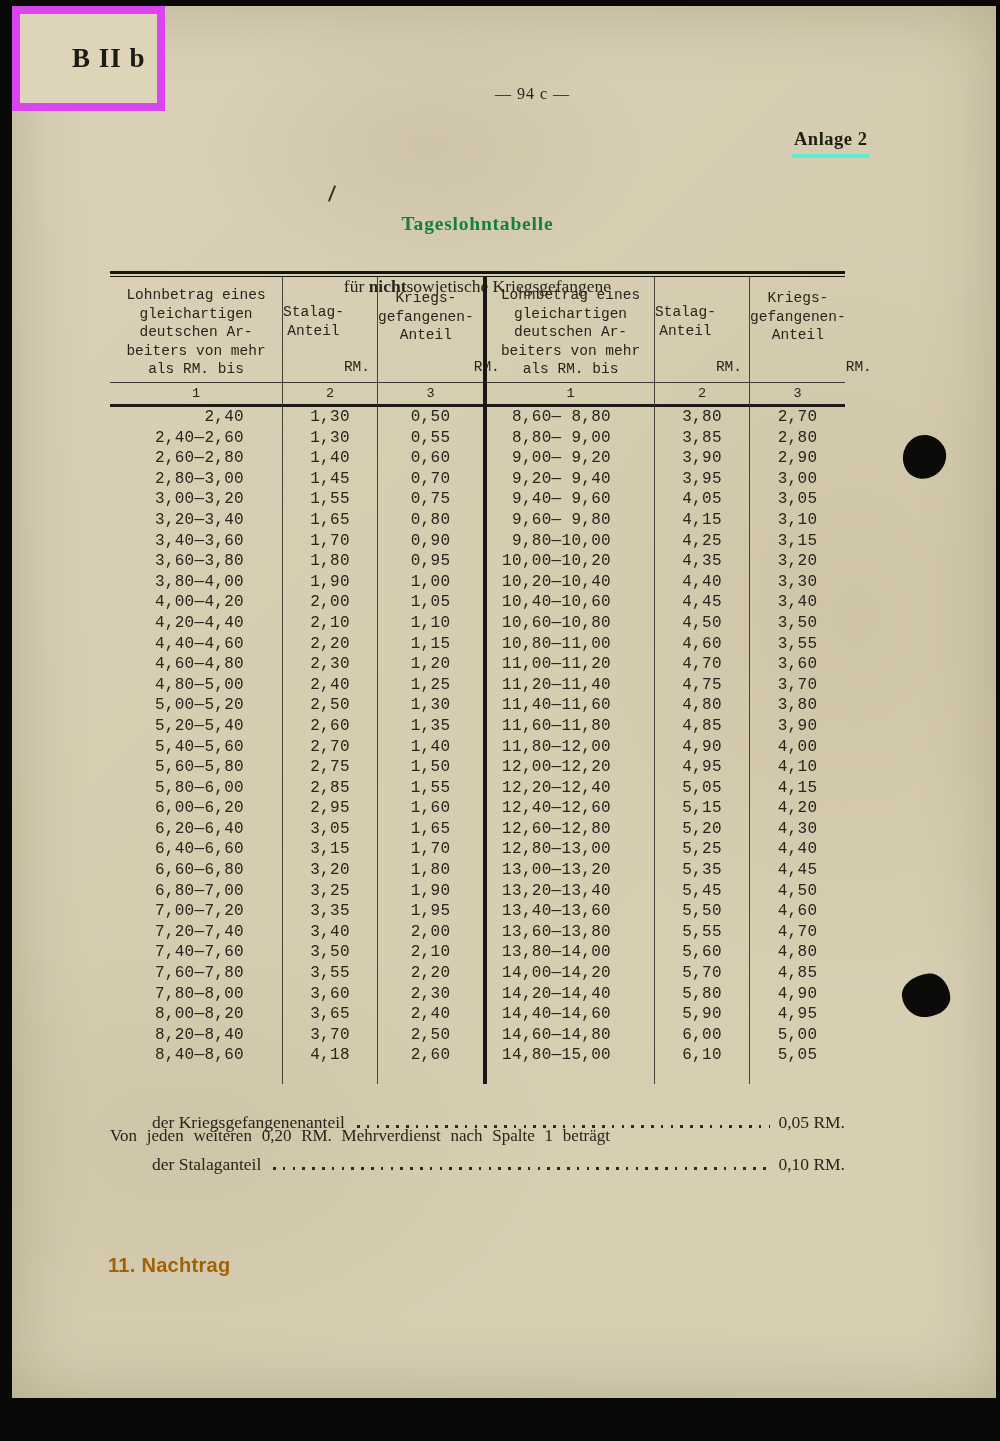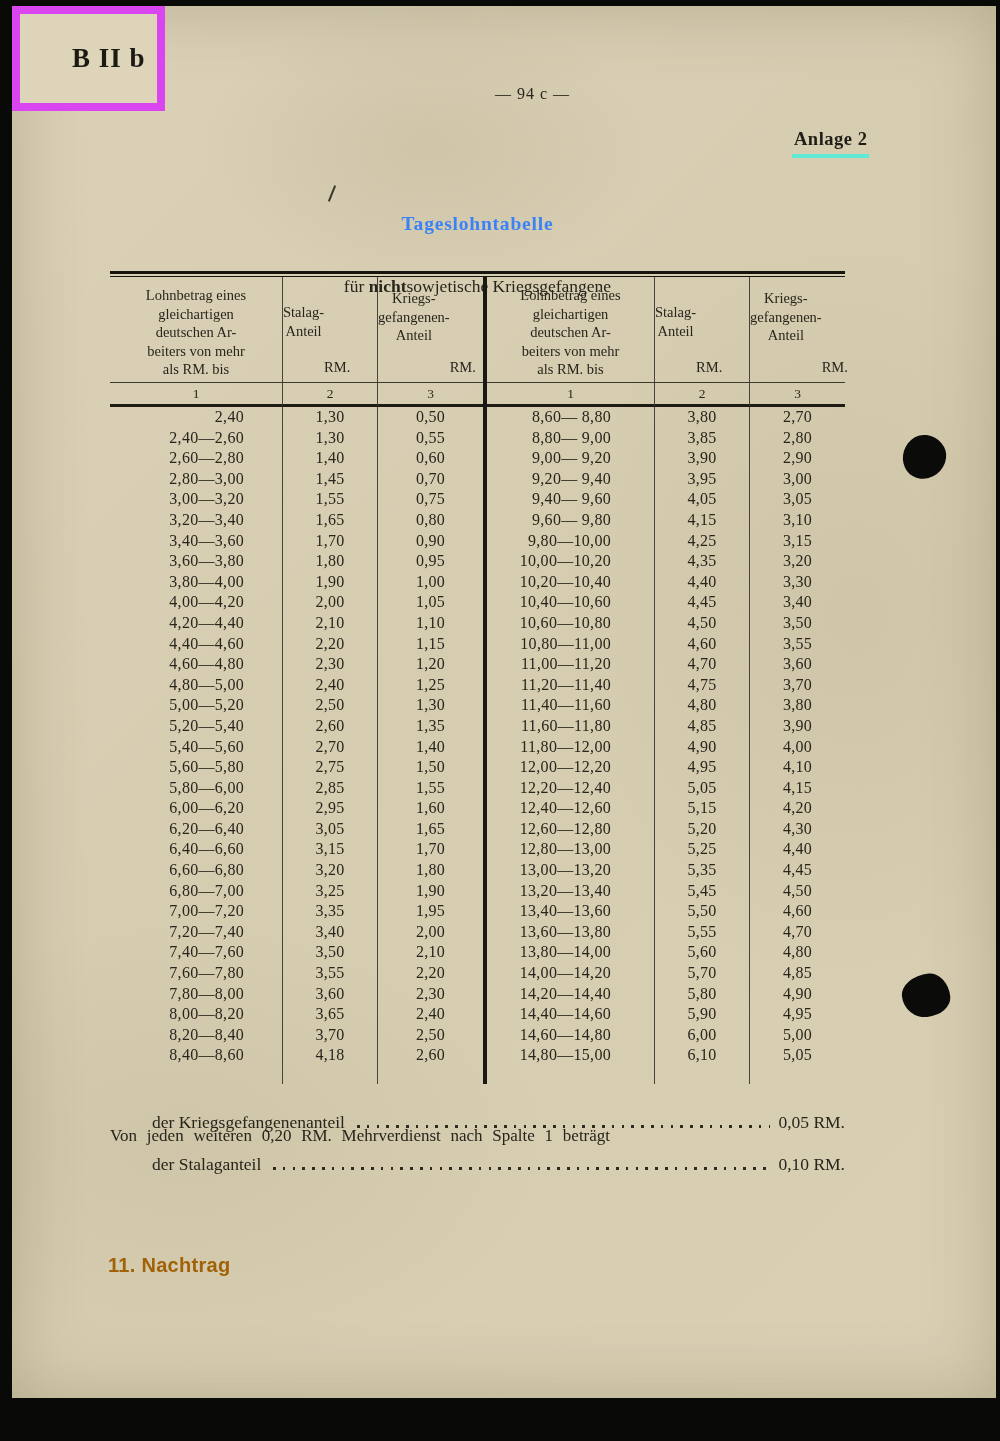--- a/index.html
+++ b/index.html
@@ -36,28 +36,28 @@
   .page-number { left:380px; top:85px; width:190px; text-align:right; font-size:16px; letter-spacing:1px; }
 
   .annex {
     left:753px; top:129px;
     font-weight:bold; font-size:18.5px; letter-spacing:0.5px;
     border-bottom:4px solid #5eead4; padding:0 2px 4px 2px;
     color:#201f17;
     margin-left:39px;
   }
 
-  .title { left:110px; top:213px; width:735px; text-align:center; font-weight:bold; font-size:19.5px; letter-spacing:0.8px; color:#3b82f6; }
+  .title { left:110px; top:213px; width:735px; text-align:center; font-weight:bold; font-size:19.5px; letter-spacing:0.8px; color:#15803d; }
   .subtitle { left:110px; top:244px; width:735px; text-align:center; font-size:17.5px;margin-top:32px; }
 
   .wage-table { left:110px; top:271px; width:735px; }
   .rule-heavy { height:3px; background:#16150e; }
   .rule-thin  { height:1px; background:#16150e; margin-top:2px; }
   .t-body { display:flex; align-items:stretch; }
-  .half { display:grid; }
+  .half { display:grid;font-family:Liberation Mono, monospace; }
   .half-left  { width:373px; grid-template-columns:173px 95px 105px; }
   .half-right { width:358px; grid-template-columns:168px 95px 95px; }
   .mid-divider { width:4px; background:#191812; }
 
   .cell { font-size:16px; }
   .cell.c1, .cell.c2 { border-right:1px solid #46433a; }
 
   .cell.hdr {
     height:106px;
     border-bottom:1px solid #3c3930;

